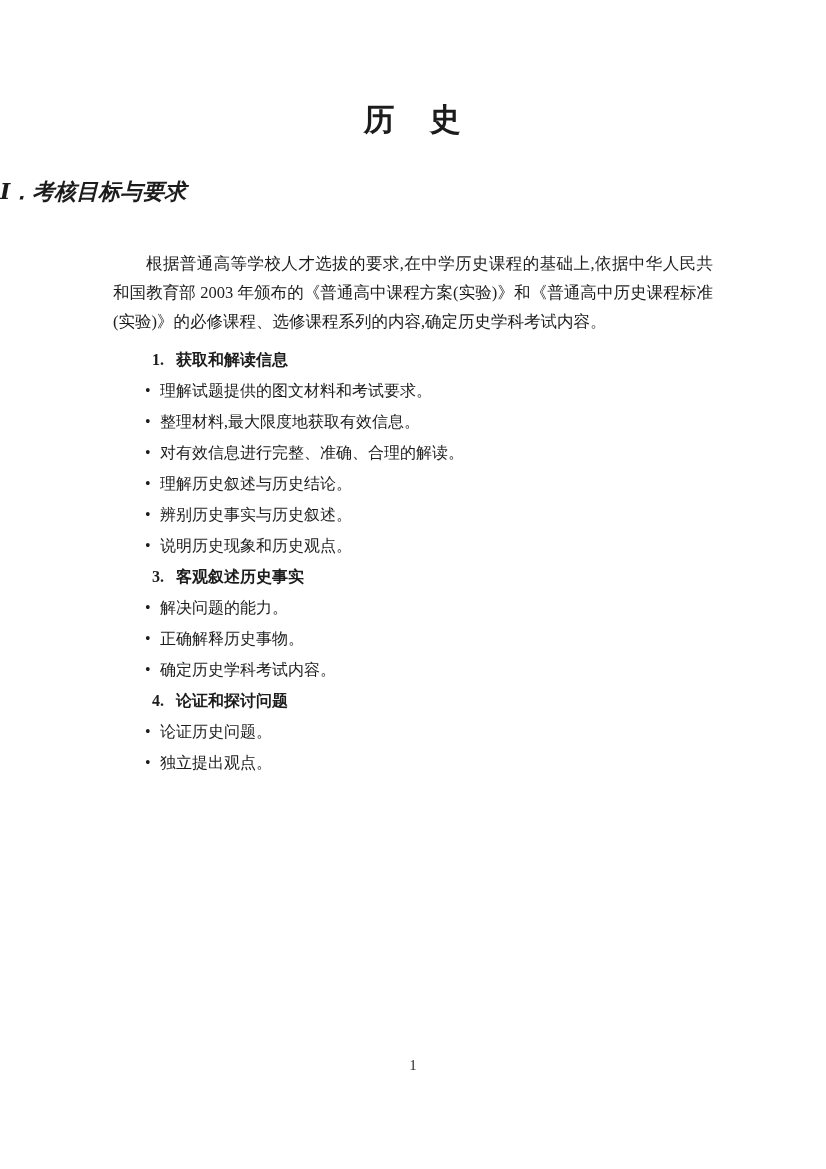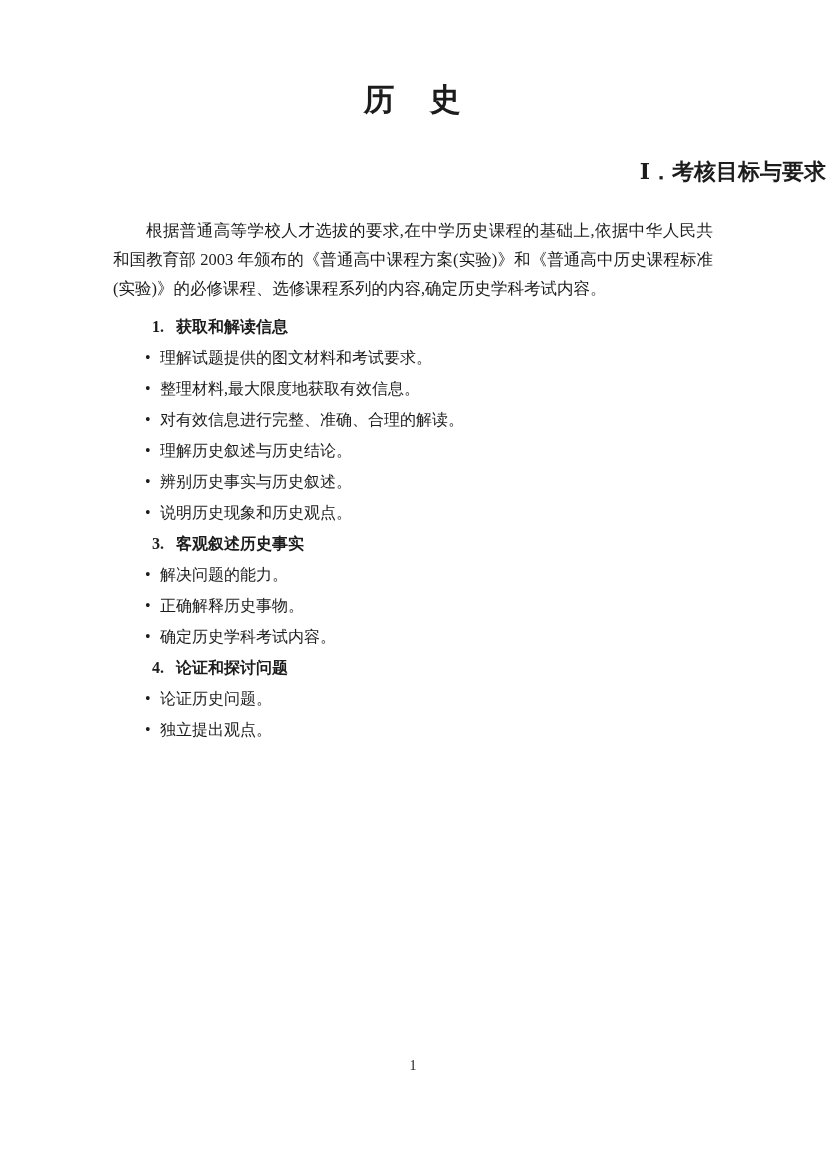--- a/index.html
+++ b/index.html
@@ -7,41 +7,42 @@
     padding: 0;
     background: #888;
   }
   .page {
     position: relative;
     width: 826px;
     height: 1169px;
     margin: 0 auto;
     background: #ffffff;
     box-sizing: border-box;
-    padding-top: 79px;
+    padding-top: 99px;
     color: #1c1c1c;
     font-family: "Liberation Serif", "DejaVu Serif", serif;
     overflow: hidden;
   }
   .doc-title {
     text-align: center;
     font-size: 31px;
     line-height: 42px;
     font-weight: bold;
     letter-spacing: 2px;
   }
   .section-heading {
     margin-top: 36px;
-    text-align: right;
+    text-align: left;
     font-size: 22px;
     line-height: 30px;
     font-weight: bold;
+    font-style: italic;
   }
   .content {
-    margin: 29px 113px 0 113px;
+    margin: 42px 113px 0 113px;
     width: 600px;
   }
   .para {
     margin: 0 0 8px 0;
     font-size: 16.5px;
     line-height: 29px;
     text-align: justify;
     text-indent: 2em;
     text-justify: inter-ideograph;
   }

